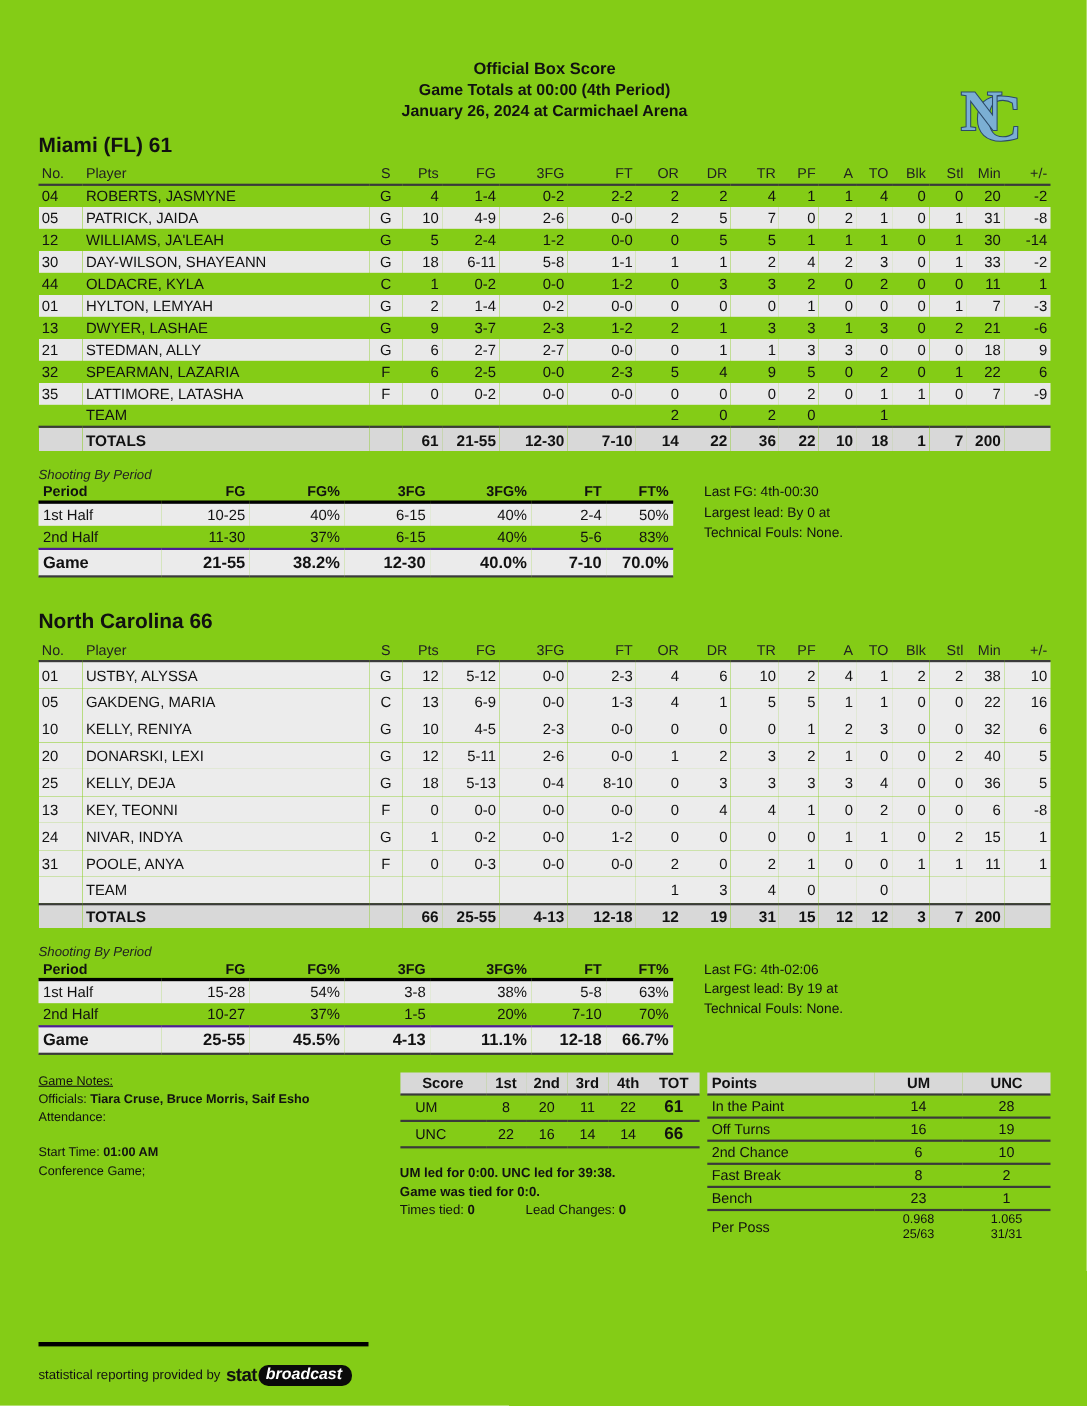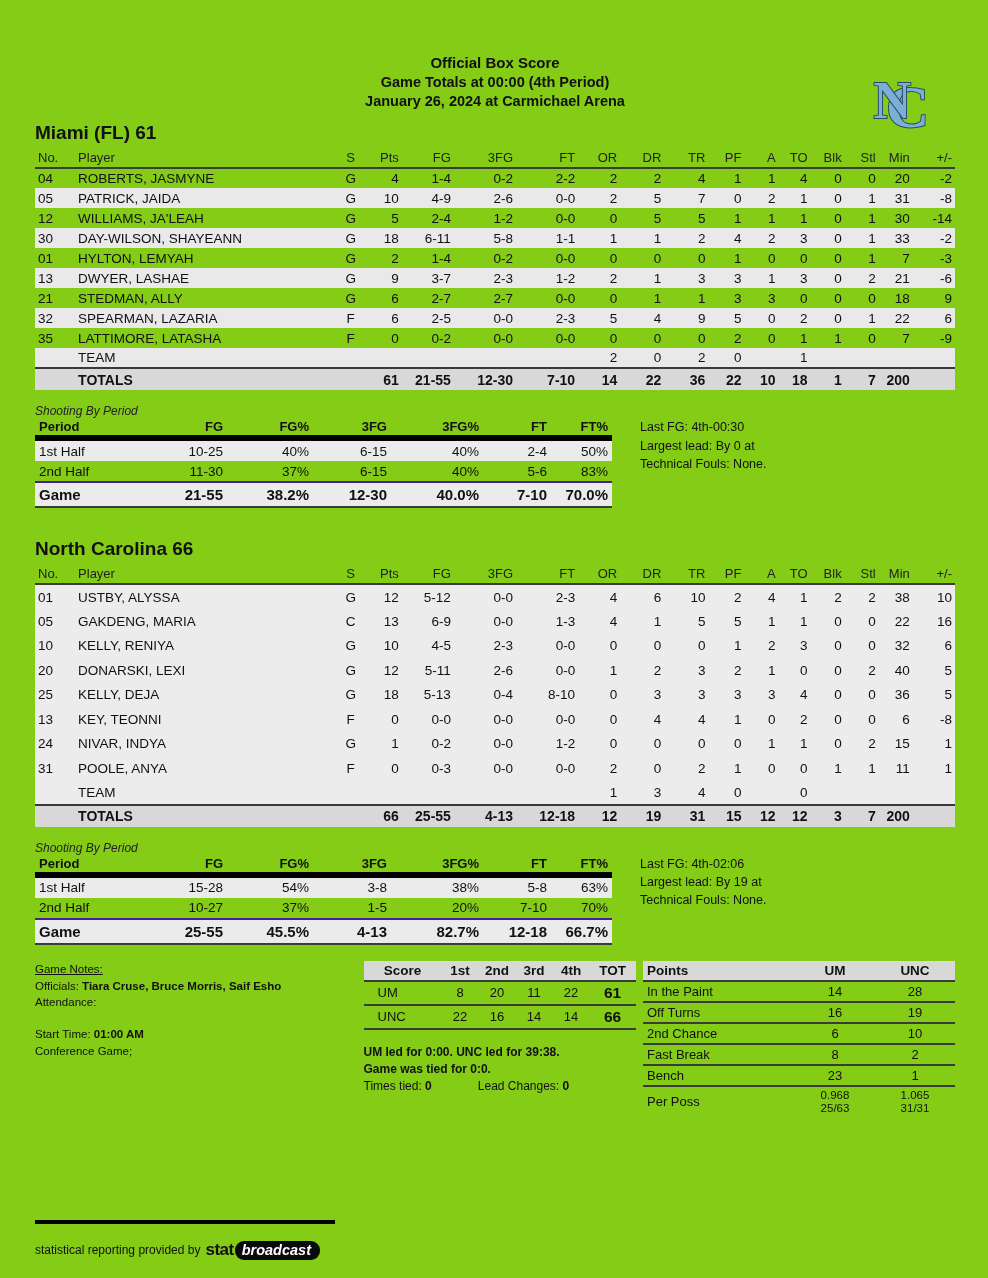--- a/index.html
+++ b/index.html
@@ -24,21 +24,21 @@
   .box-unc tbody tr{height:24.5px;}
   .box-miami tbody tr:nth-child(even){background:#e9e9e9;}
   .box-unc tbody tr{background:#ececec;}
   .box tr.totals-row{background:#d8d8d8 !important;font-weight:bold;font-size:14px;border-top:2px solid #3a3a3a;height:22px;}
   .al{text-align:left;} .ac{text-align:center;} .ar{text-align:right;}
 
   
   .shoot-wrap{display:flex;align-items:flex-start;margin-top:14px;}
   .shoot-label{font-style:italic;font-size:12px;color:#222;margin-bottom:0;}
   .shoot{width:577px;font-size:13.5px;}
-  .shoot th{font-weight:bold;font-size:13px;padding:1px 4px;border-bottom:6px solid #000000;margin-left:28px;}
+  .shoot th{font-weight:bold;font-size:13px;padding:1px 4px;border-bottom:3px solid #000000;margin-left:28px;}
   .shoot td{padding:2.5px 4px;}
   .shoot tbody tr:nth-child(odd){background:#ebebeb;}
   .shoot tr.game-row{background:#d8d8d8;font-weight:bold;font-size:15px;border-top:2px solid #4c1d95;border-bottom:2px solid #3a3a3a;}
   .shoot tr.game-row td{padding:3px 4px;}
   .fg-notes{margin-left:28px;font-size:12.5px;line-height:1.45;padding-top:14px;}
   .fg-notes .it{}
 
   
   .bottom{display:flex;margin-top:16px;}
   .game-notes{width:335px;font-size:11.5px;line-height:1.45;}
@@ -199,20 +199,39 @@
             <td class="ar">1</td>
             <td class="ar">1</td>
             <td class="ar">2</td>
             <td class="ar">4</td>
             <td class="ar">2</td>
             <td class="ar">3</td>
             <td class="ar">0</td>
             <td class="ar">1</td>
             <td class="ar">33</td>
             <td class="ar">-2</td>
+          </tr>
+          <tr>
+            <td class="al">44</td>
+            <td class="al">OLDACRE, KYLA</td>
+            <td class="ac">C</td>
+            <td class="ar">1</td>
+            <td class="ar">0-2</td>
+            <td class="ar">0-0</td>
+            <td class="ar">1-2</td>
+            <td class="ar">0</td>
+            <td class="ar">3</td>
+            <td class="ar">3</td>
+            <td class="ar">2</td>
+            <td class="ar">0</td>
+            <td class="ar">2</td>
+            <td class="ar">0</td>
+            <td class="ar">0</td>
+            <td class="ar">11</td>
+            <td class="ar">1</td>
           </tr>
           <tr>
             <td class="al">01</td>
             <td class="al">HYLTON, LEMYAH</td>
             <td class="ac">G</td>
             <td class="ar">2</td>
             <td class="ar">1-4</td>
             <td class="ar">0-2</td>
             <td class="ar">0-0</td>
             <td class="ar">0</td>
@@ -690,21 +709,21 @@
                 <td class="ar">7-10</td>
                 <td class="ar">70%</td>
               </tr>
             </tbody>
             <tbody>
               <tr class="game-row">
                 <td class="al">Game</td>
                 <td class="ar">25-55</td>
                 <td class="ar">45.5%</td>
                 <td class="ar">4-13</td>
-                <td class="ar">82.7%</td>
+                <td class="ar">11.1%</td>
                 <td class="ar">12-18</td>
                 <td class="ar">66.7%</td>
               </tr>
             </tbody>
           </table>
       </div>
       <div class="fg-notes">
         <div><span class="it">Last FG:</span> <span>4th-02:06</span></div>
         <div><span class="it">Largest lead:</span> <span>By 19 at</span></div>
         <div><span class="it">Technical Fouls:</span> <span>None.</span></div>

